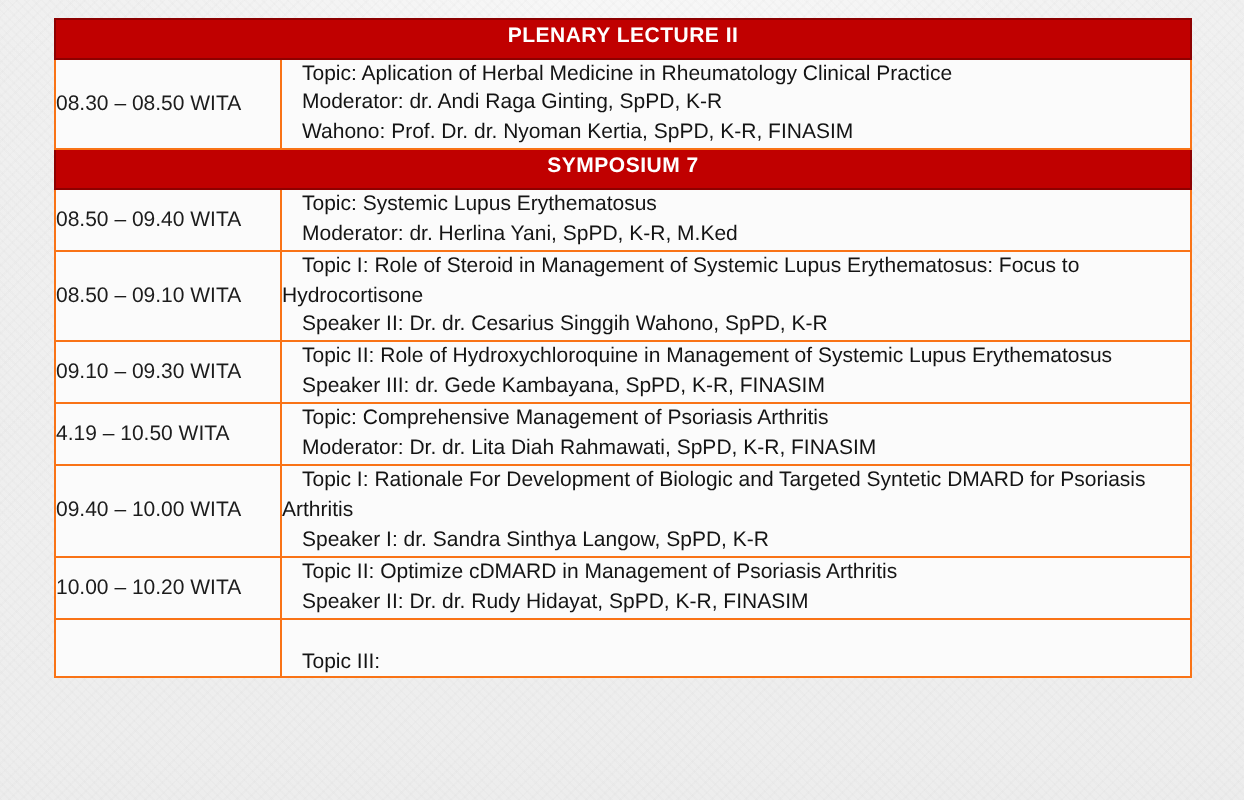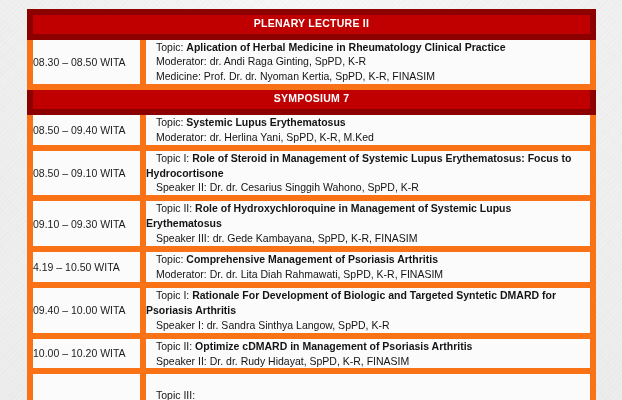--- a/index.html
+++ b/index.html
@@ -41,21 +41,21 @@
   }
 
   table.schedule {
     width: 100%;
     border-collapse: collapse;
     table-layout: fixed;
     background: #fbfbfb;
   }
 
   table.schedule td {
-    border: 6px solid #f97316;
+    border: 1px solid #f97316;
     vertical-align: middle;
     padding: 0;
   }
 
   
   tr.section-head td {
     background: #c00000;
     color: #ffffff;
     text-align: center;
     font-weight: bold;
@@ -81,21 +81,21 @@
     color: #141414;
     line-height: 1.42;
   }
 
   .line {
     display: block;
     white-space: normal;
   }
   .line.bold-body b,
   b.t {
-    font-weight: bold;
+    font-weight: normal;
   }
   .lbl {
     font-weight: normal;
     margin-left: 10px;
   }
 
   
   tr.clipped td {
     height: 8px;
     overflow: hidden;
@@ -118,21 +118,21 @@
     </colgroup>
     <tbody id="schedule-body">
         <tr class="section-head">
           <td colspan="2">PLENARY LECTURE II</td>
         </tr>
         <tr>
           <td class="time-cell">08.30 – 08.50 WITA</td>
           <td class="detail-cell">
             <span class="line"><span class="lbl">Topic: </span><b class="t">Aplication of Herbal Medicine in Rheumatology Clinical Practice</b></span>
             <span class="line"><span class="lbl">Moderator: </span><span>dr. Andi Raga Ginting, SpPD, K-R</span></span>
-            <span class="line"><span class="lbl">Medicine: </span><span>Prof. Dr. dr. Nyoman Kertia, SpPD, K-R, FINASIM</span></span>
+            <span class="line"><span class="lbl">Wahono: </span><span>Prof. Dr. dr. Nyoman Kertia, SpPD, K-R, FINASIM</span></span>
           </td>
         </tr>
         <tr class="section-head">
           <td colspan="2">SYMPOSIUM 7</td>
         </tr>
         <tr>
           <td class="time-cell">08.50 – 09.40 WITA</td>
           <td class="detail-cell">
             <span class="line"><span class="lbl">Topic: </span><b class="t">Systemic Lupus Erythematosus</b></span>
             <span class="line"><span class="lbl">Moderator: </span><span>dr. Herlina Yani, SpPD, K-R, M.Ked</span></span>

